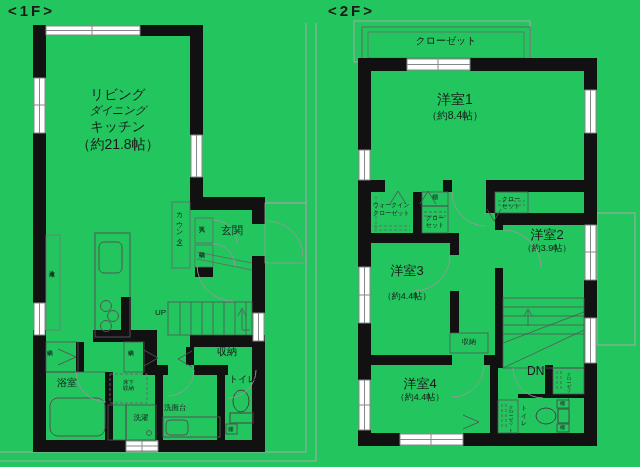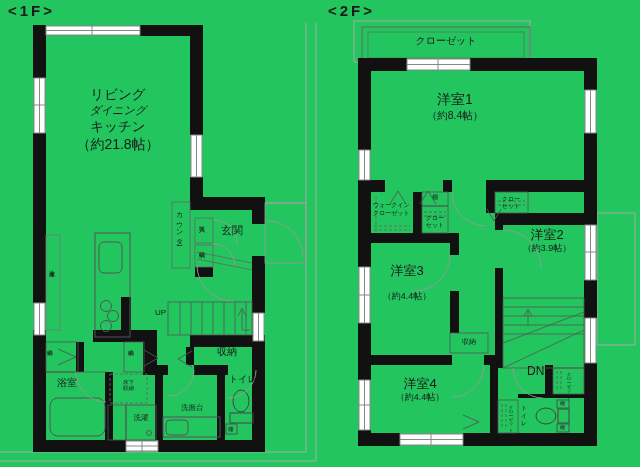--- a/index.html
+++ b/index.html
@@ -278,21 +278,21 @@
 <div class="vl" style="left:199px;top:247px;font-size:6px;">収納</div>
 <div class="lbl c" style="left:232px;top:224px;font-size:11px;">玄関</div>
 <div class="vl" style="left:49px;top:266px;font-size:5.5px;">冷蔵庫</div>
 <div class="lbl" style="left:155px;top:309px;font-size:8px;">UP</div>
 <div class="lbl c" style="left:227px;top:346px;font-size:10px;">収納</div>
 <div class="vl" style="left:47px;top:345px;font-size:5.5px;">収納</div>
 <div class="vl" style="left:128px;top:345px;font-size:5.5px;">収納</div>
 <div class="lbl" style="left:57px;top:377px;font-size:10px;">浴室</div>
 <div class="lbl wrap" style="left:122px;top:379px;font-size:5.5px;width:13px;text-align:center;">床下収納</div>
 <div class="lbl c" style="left:141px;top:414px;font-size:7.5px;">洗濯</div>
-<div class="lbl" style="left:164px;top:404px;font-size:7.5px;margin-left:17px;">洗面台</div>
+<div class="lbl" style="left:164px;top:404px;font-size:7.5px;">洗面台</div>
 <div class="lbl" style="left:229px;top:375px;font-size:9px;">トイレ</div>
 <div class="lbl" style="left:228px;top:426px;font-size:5.5px;">棚</div>
 
 <div class="lbl ttl" style="left:328px;top:3px;">&lt;2F&gt;</div>
 <div class="lbl c" style="left:446px;top:35px;font-size:10px;">クローゼット</div>
 <div class="lbl c" style="left:455px;top:92px;font-size:14px;">洋室1</div>
 <div class="lbl c" style="left:455px;top:110px;font-size:10.5px;">（約8.4帖）</div>
 <div class="lbl" style="left:373px;top:202px;font-size:6px;">ウォークイン</div>
 <div class="lbl" style="left:373px;top:210px;font-size:6px;">クローゼット</div>
 <div class="lbl c" style="left:435px;top:194px;font-size:6px;">棚</div>

